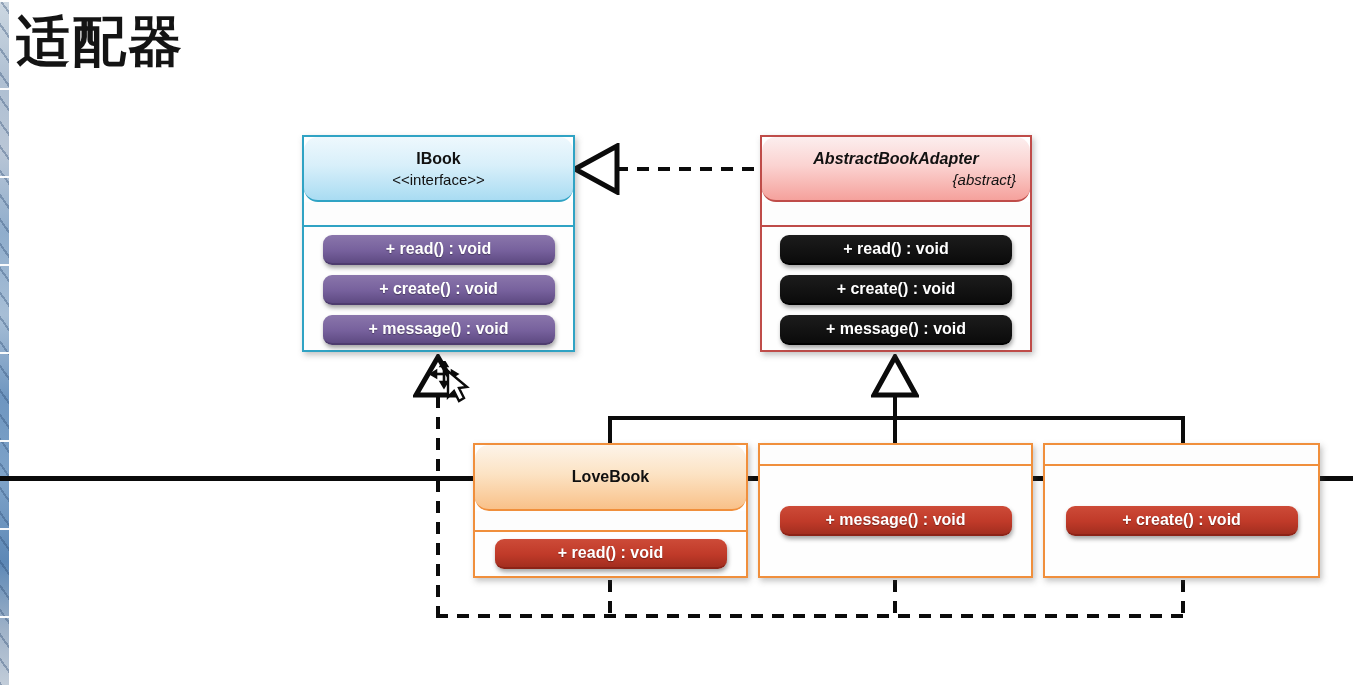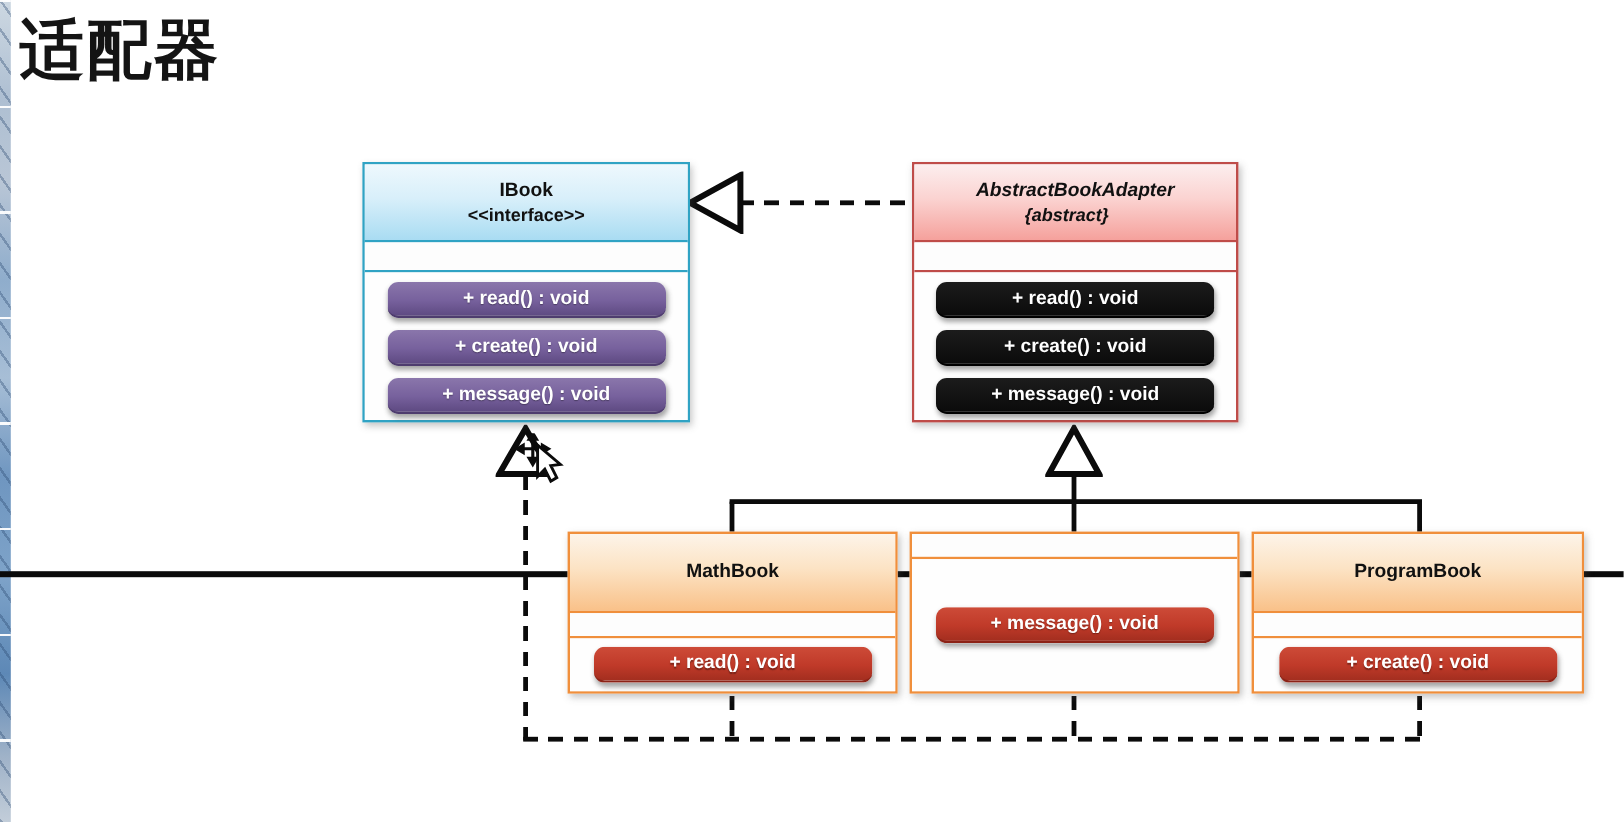--- a/index.html
+++ b/index.html
@@ -58,23 +58,24 @@
     flex-direction: column;
     background: #ffffff;
     box-shadow: 2px 3px 6px rgba(80,80,80,0.35);
   }
   .box-header {
     display: flex;
     flex-direction: column;
     justify-content: center;
     align-items: center;
     text-align: center;
+    border-radius: 14px;
   }
   .class-name  { font-size: 16px; font-weight: bold; color: #111; line-height: 1.45; }
-  .class-sub   { font-size: 15px; font-weight: bold; color: #111; line-height: 1.3; }
+  .class-sub   { font-size: 15px; font-weight: normal; color: #111; line-height: 1.3; }
   .box-fields  { background: #fdfdfd; }
   .box-methods {
     flex: 1;
     background: #fefefe;
     display: flex;
     flex-direction: column;
     align-items: center;
     justify-content: flex-start;
   }
 
@@ -83,21 +84,21 @@
   .ibook .box-header { height: 65px; background: linear-gradient(180deg, #eef8fd 0%, #d8effa 45%, #a9dcf2 100%); border-bottom: 2px solid #30a3c4; }
   .ibook .box-fields { height: 25px; border-bottom: 2px solid #30a3c4; }
   .ibook .box-methods { padding-top: 8px; gap: 10px; }
 
   
   .adapter { left: 760px; top: 135px; width: 272px; height: 217px; border: 2px solid #bf4c49; }
   .adapter .box-header { height: 65px; background: linear-gradient(180deg, #fceeee 0%, #fbd3d1 45%, #f5a19c 100%); border-bottom: 2px solid #bf4c49; align-items: stretch; }
   .adapter .box-fields { height: 25px; border-bottom: 2px solid #bf4c49; }
   .adapter .box-methods { padding-top: 8px; gap: 10px; }
   .adapter .class-name { font-style: italic; text-align: center; }
-  .adapter .class-sub  { font-style: italic; padding-right: 14px; }
+  .adapter .class-sub  { font-style: italic; text-align: right; padding-right: 14px; }
 
   
   .book { top: 443px; width: 275px; height: 135px; border: 2px solid #f08f3c; }
   .book .box-header { height: 66px; background: linear-gradient(180deg, #fdf4e9 0%, #fce3c4 45%, #f9c189 100%); border-bottom: 2px solid #f08f3c; }
   .book .box-fields { height: 21px; border-bottom: 2px solid #f08f3c; }
   .book .box-methods { justify-content: center; }
   .mathbook    { left: 473px;  }
   .lovebook    { left: 758px;  }
   .programbook { left: 1043px; width: 277px; }
 
@@ -183,39 +184,36 @@
     <div class="box-fields"></div>
     <div class="box-methods">
       <div class="pill black">+ read() : void</div>
       <div class="pill black">+ create() : void</div>
       <div class="pill black">+ message() : void</div>
     </div>
   </div>
 
   <div class="uml-box book mathbook">
     <div class="box-header">
-      <div class="class-name">MathBook</div>
+      <div class="class-name">LoveBook</div>
     </div>
     <div class="box-fields"></div>
     <div class="box-methods">
       <div class="pill red">+ read() : void</div>
     </div>
   </div>
 
   <div class="uml-box book lovebook">
     <div class="box-fields"></div>
     <div class="box-methods">
       <div class="pill red">+ message() : void</div>
     </div>
   </div>
 
   <div class="uml-box book programbook">
-    <div class="box-header">
-      <div class="class-name">ProgramBook</div>
-    </div>
     <div class="box-fields"></div>
     <div class="box-methods">
       <div class="pill red">+ create() : void</div>
     </div>
   </div>
 
   <svg class="cursor" width="44" height="48" viewBox="0 0 44 48">
 
     <g stroke="#0b0b0b" stroke-width="2.6" fill="#0b0b0b">
       <line x1="4" y1="13" x2="24" y2="13"></line>

